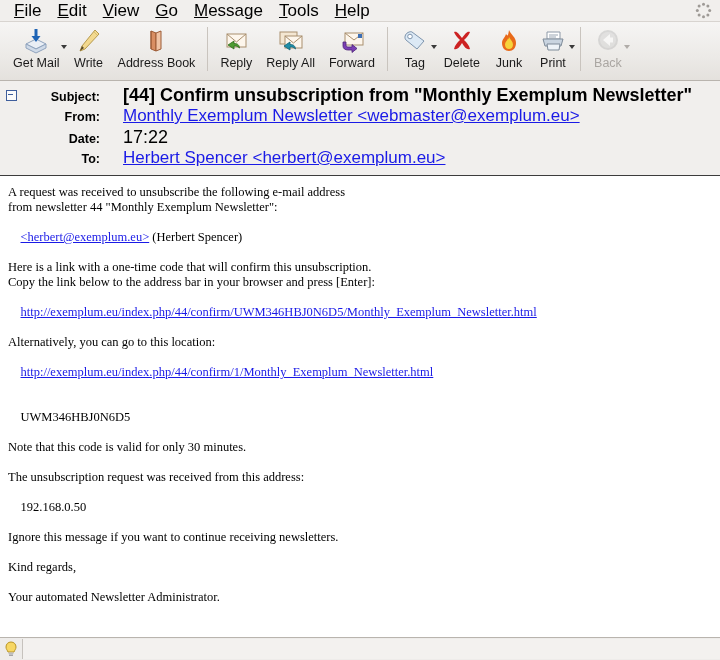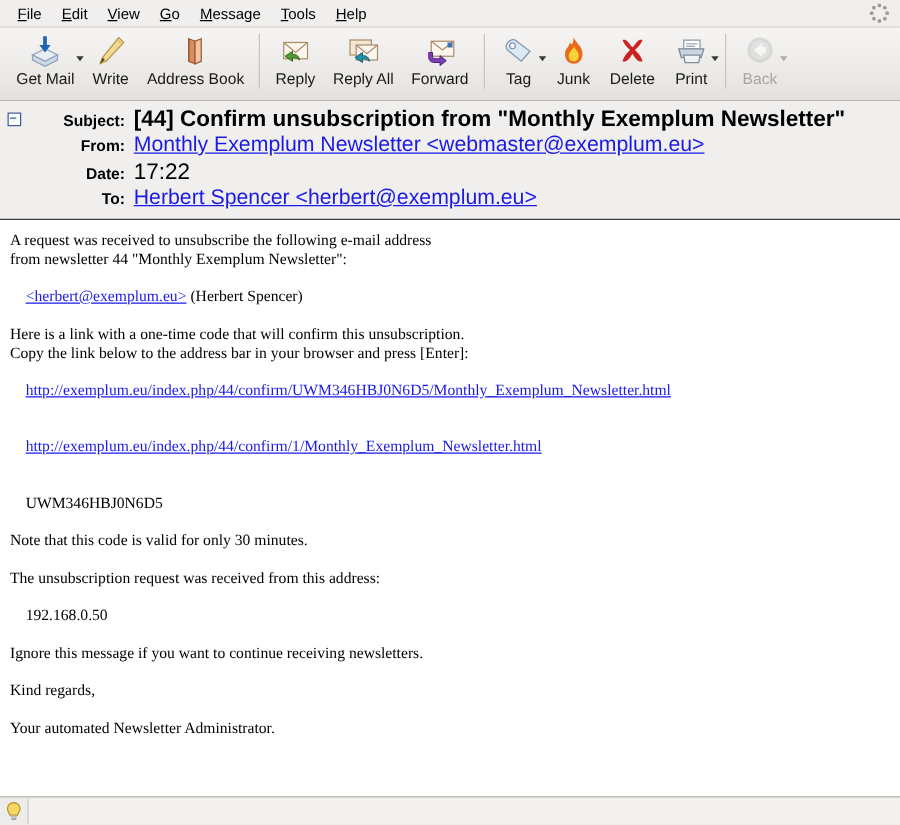--- a/index.html
+++ b/index.html
@@ -20,21 +20,21 @@
     height: 21px;
     background: #f1efed;
     display: flex;
     align-items: center;
     padding-left: 6px;
     border-bottom: 1px solid #d8d4d0;
     position: relative;
     flex: none;
   }
   .menu-item {
-    font-size: 12px;
+    font-size: 17px;
     color: #000;
     padding: 2px 8px 2px 8px;
     line-height: 14px;
     white-space: nowrap;
   }
   .menu-item .mn { text-decoration: underline; }
   .throbber {
     position: absolute;
     right: 8px; top: 2px;
     width: 17px; height: 17px;
@@ -124,21 +124,21 @@
     left: 1px; top: 3px;
     width: 5px; height: 1px;
     background: #3f5e9c;
   }
   .hdr-label {
     width: 78px;
     text-align: right;
     font-size: 12.5px;
     font-weight: bold;
     color: #000;
-    padding-right: 7px;
+    padding-right: 23px;
     white-space: nowrap;
   }
   .hdr-value {
     font-size: 18px;
     color: #000;
     white-space: nowrap;
   }
   .hdr-value.subject { font-weight: bold; }
   .hdr-link {
     font-size: 17px;
@@ -303,34 +303,34 @@
           <circle cx="9" cy="8.5" r="2.3" fill="#ffffff" stroke="#7d94ad" stroke-width="1"></circle>
         </svg>
       </div>
       <div class="tb-label">Tag</div>
       <div class="tb-arrow"></div>
     </div>
 
     <div class="tb-btn">
       <div class="tb-ico">
         <svg width="28" height="26" viewBox="0 0 28 26">
+          <path d="M6 4 C9 3 10 5 14 10 C18 5 19 3 22 4 C21 7 19 9 16 12 C19 15 21 17 22 21 C19 22 17 20 14 15 C11 20 9 22 6 21 C7 17 9 15 12 12 C9 9 7 7 6 4 Z" fill="#cc2222"></path>
+        </svg>
+      </div>
+      <div class="tb-label">Delete</div>
+    </div>
+
+    <div class="tb-btn">
+      <div class="tb-ico">
+        <svg width="28" height="26" viewBox="0 0 28 26">
           <path d="M14 2 C16 7 21 9 21 15 C21 20 18 23 14 23 C10 23 7 20 7 15 C7 11 10 10 11 6 C12.5 8 13 9 14 2 Z" fill="#e86a1a"></path>
           <path d="M14 9 C15.5 12 18 13.5 18 16.5 C18 19.5 16.2 21 14 21 C11.8 21 10 19.5 10 16.5 C10 14 12 13 13 10.5 C13.4 12 13.6 11 14 9 Z" fill="#f7d33a"></path>
         </svg>
       </div>
       <div class="tb-label">Junk</div>
-    </div>
-
-    <div class="tb-btn">
-      <div class="tb-ico">
-        <svg width="28" height="26" viewBox="0 0 28 26">
-          <path d="M6 4 C9 3 10 5 14 10 C18 5 19 3 22 4 C21 7 19 9 16 12 C19 15 21 17 22 21 C19 22 17 20 14 15 C11 20 9 22 6 21 C7 17 9 15 12 12 C9 9 7 7 6 4 Z" fill="#cc2222"></path>
-        </svg>
-      </div>
-      <div class="tb-label">Delete</div>
     </div>
 
     <div class="tb-btn">
       <div class="tb-ico">
         <svg width="28" height="26" viewBox="0 0 28 26">
           <path d="M8 4 L21 4 L21 11 L8 11 Z" fill="#ffffff" stroke="#8e9aa8" stroke-width="1"></path>
           <path d="M4 11 L24 11 L22 18 L6 18 Z" fill="#c9d4e0" stroke="#7e8b99" stroke-width="1"></path>
           <path d="M8 16 L21 16 L20 22 L9 22 Z" fill="#eef3f8" stroke="#7e8b99" stroke-width="1"></path>
           <path d="M10 7 L19 7 M10 9 L17 9" stroke="#9aa6b3" stroke-width="1"></path>
         </svg>
@@ -387,20 +387,21 @@
       <div class="bline">A request was received to unsubscribe the following e-mail address</div>
       <div class="bline">from newsletter 44 "Monthly Exemplum Newsletter":</div>
       <div class="bline blank">&nbsp;</div>
       <div class="bline">    <a>&lt;herbert@exemplum.eu&gt;</a> (Herbert Spencer)</div>
       <div class="bline blank">&nbsp;</div>
       <div class="bline">Here is a link with a one-time code that will confirm this unsubscription.</div>
       <div class="bline">Copy the link below to the address bar in your browser and press [Enter]:</div>
       <div class="bline blank">&nbsp;</div>
       <div class="bline">    <a>http://exemplum.eu/index.php/44/confirm/UWM346HBJ0N6D5/Monthly_Exemplum_Newsletter.html</a></div>
       <div class="bline blank">&nbsp;</div>
+      <div class="bline">Alternatively, you can go to this location:</div>
       <div class="bline blank">&nbsp;</div>
       <div class="bline">    <a>http://exemplum.eu/index.php/44/confirm/1/Monthly_Exemplum_Newsletter.html</a></div>
       <div class="bline blank">&nbsp;</div>
       <div class="bline blank">&nbsp;</div>
       <div class="bline">    UWM346HBJ0N6D5</div>
       <div class="bline blank">&nbsp;</div>
       <div class="bline">Note that this code is valid for only 30 minutes.</div>
       <div class="bline blank">&nbsp;</div>
       <div class="bline">The unsubscription request was received from this address:</div>
       <div class="bline blank">&nbsp;</div>

